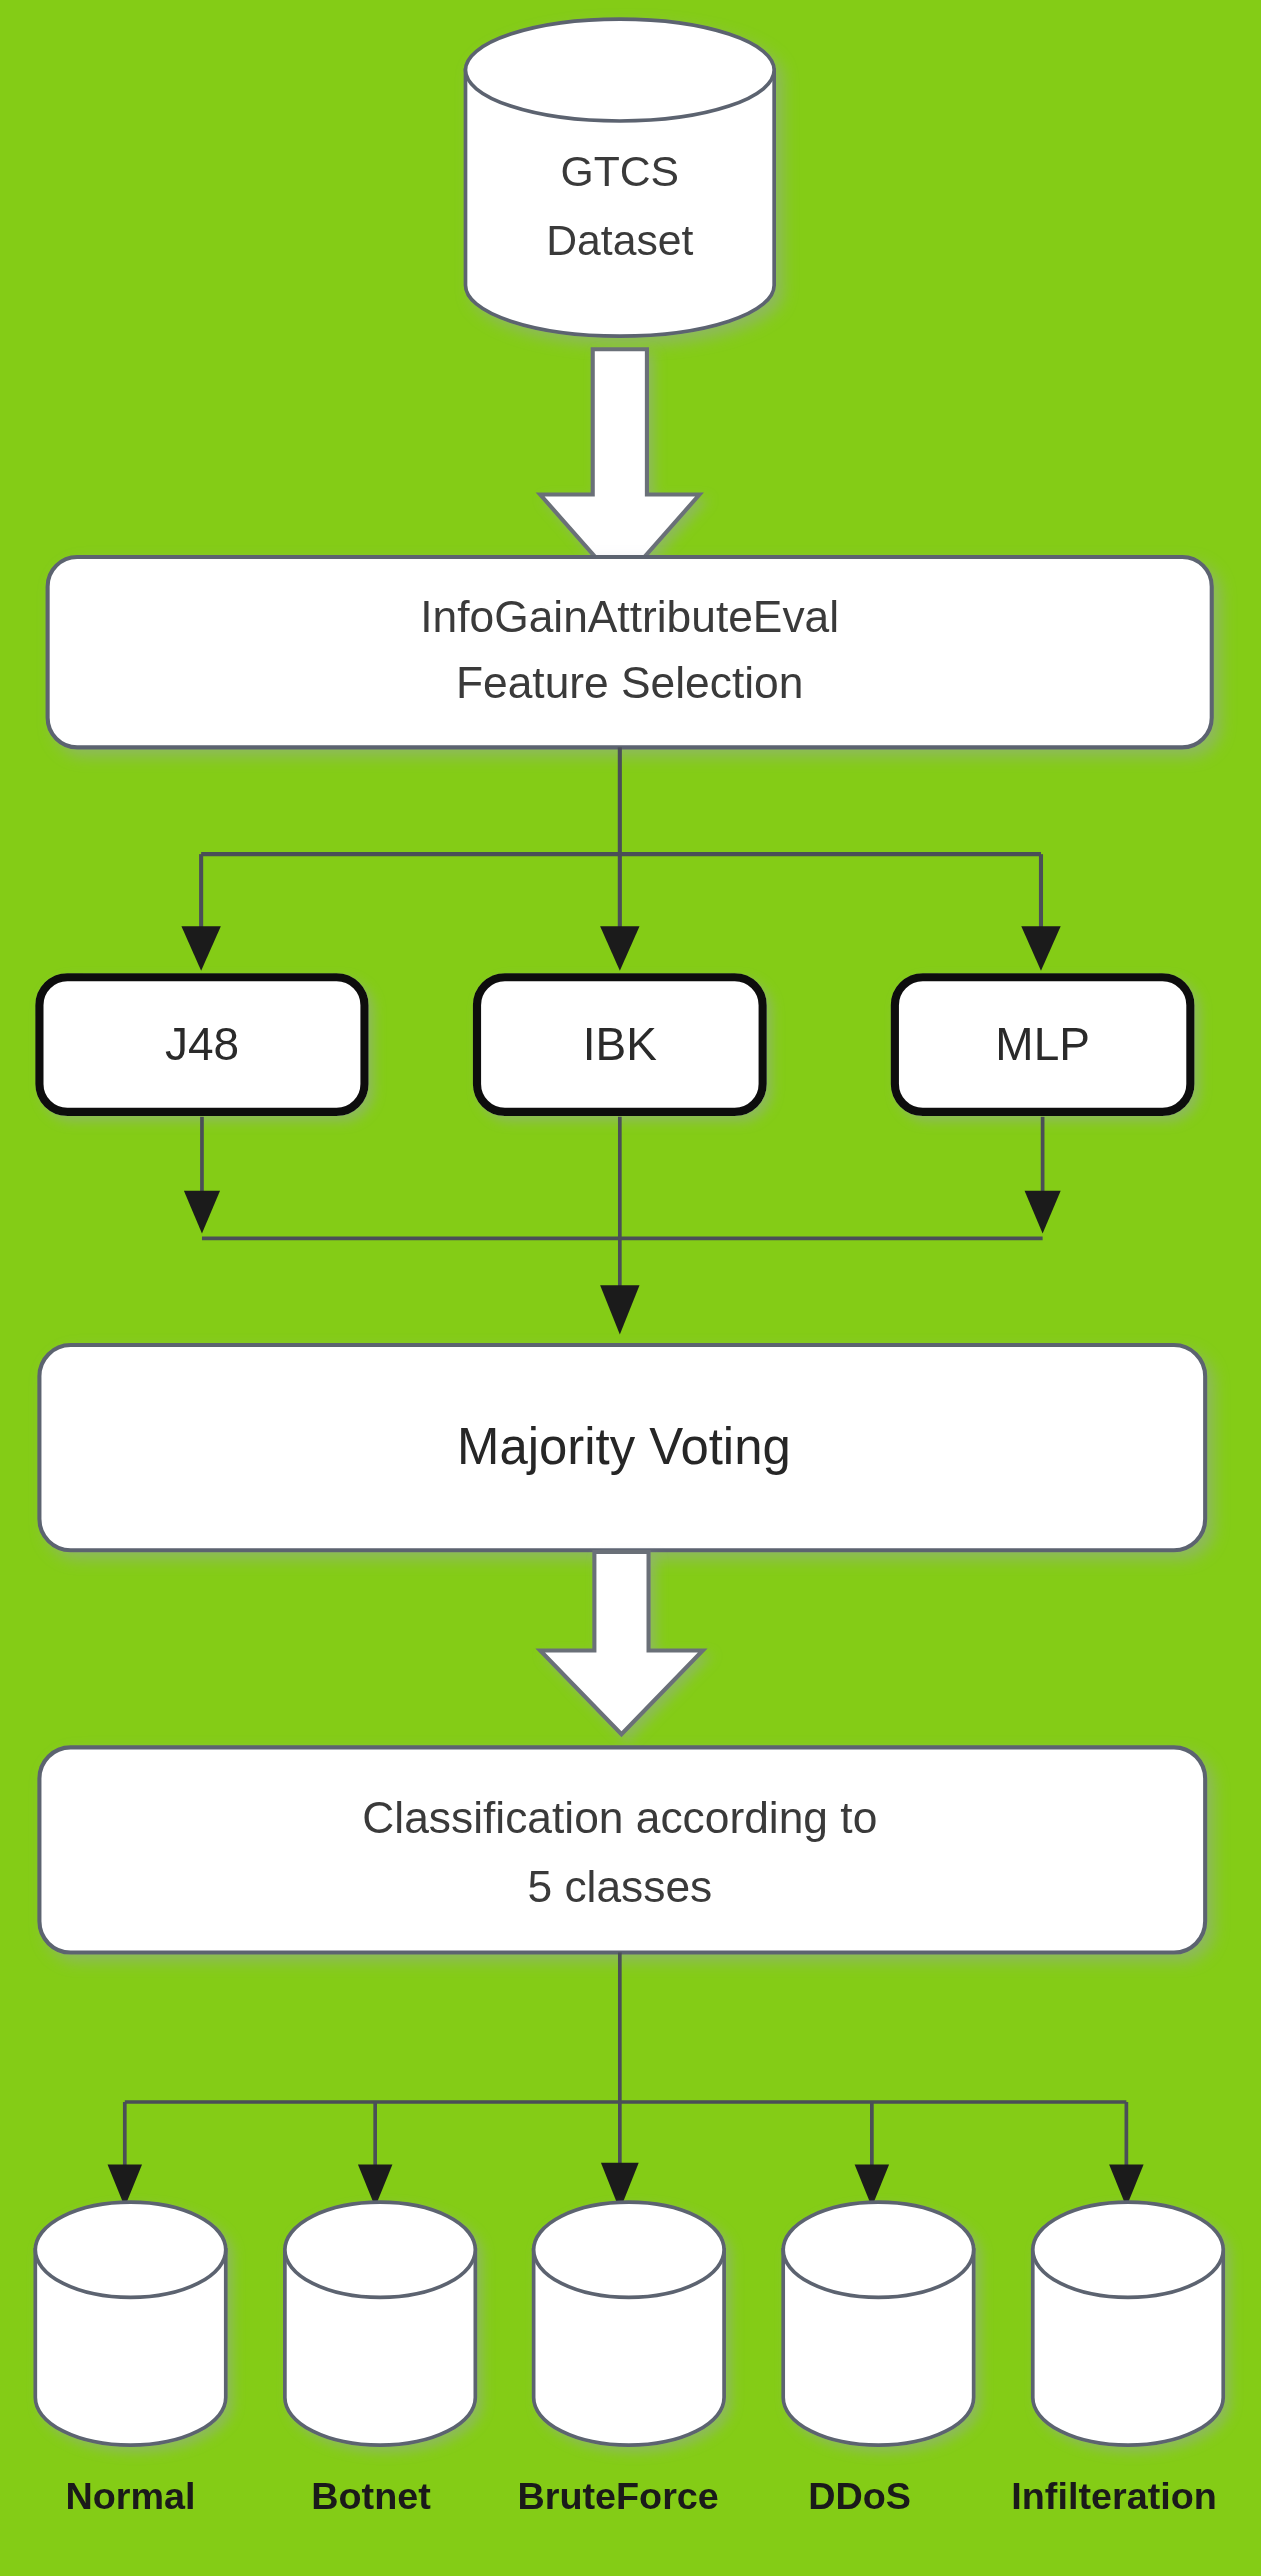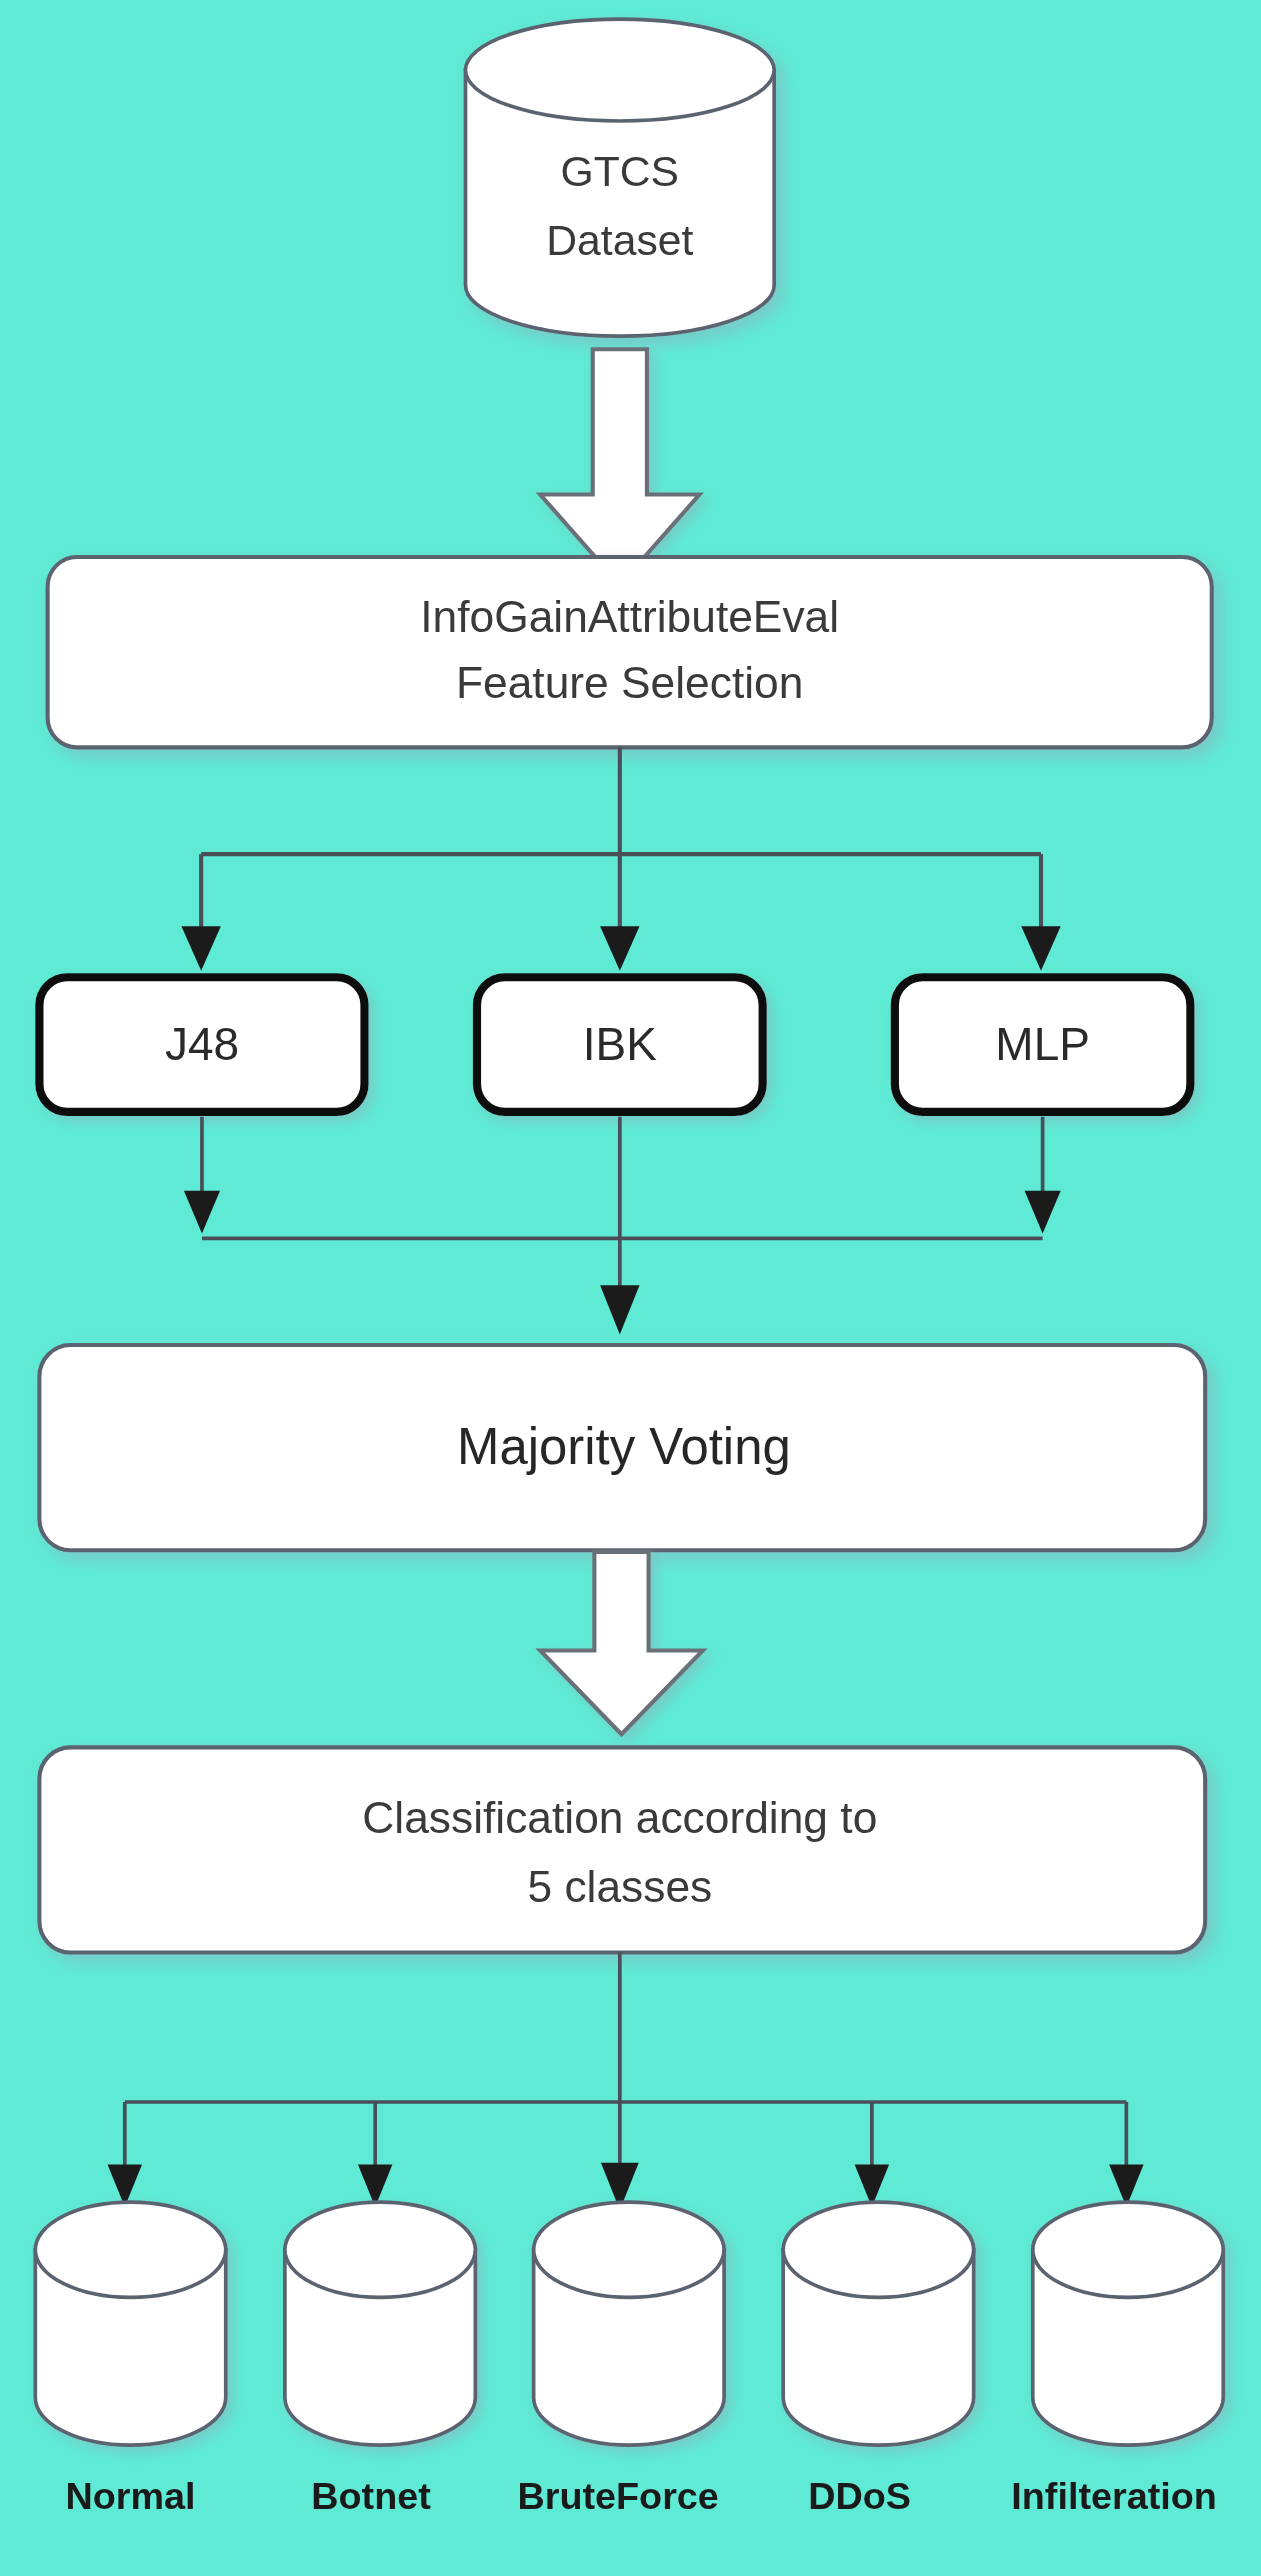--- a/index.html
+++ b/index.html
@@ -11,21 +11,21 @@
   body {
     width: 1261px;
     height: 2576px;
     font-family: "Liberation Sans", sans-serif;
     overflow: hidden;
   }
   #flow-root {
     position: relative;
     width: 1261px;
     height: 2576px;
-    background: #5eead4;
+    background: #84cc16;
   }
   svg#flow-svg {
     position: absolute;
     top: 0;
     left: 0;
     width: 1261px;
     height: 2576px;
     display: block;
   }
   .node-label {

